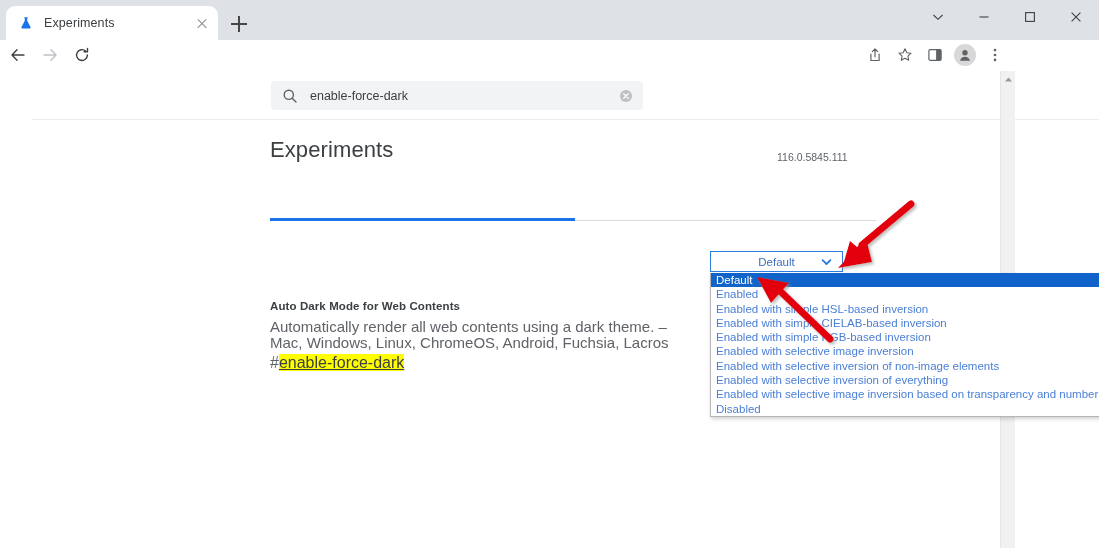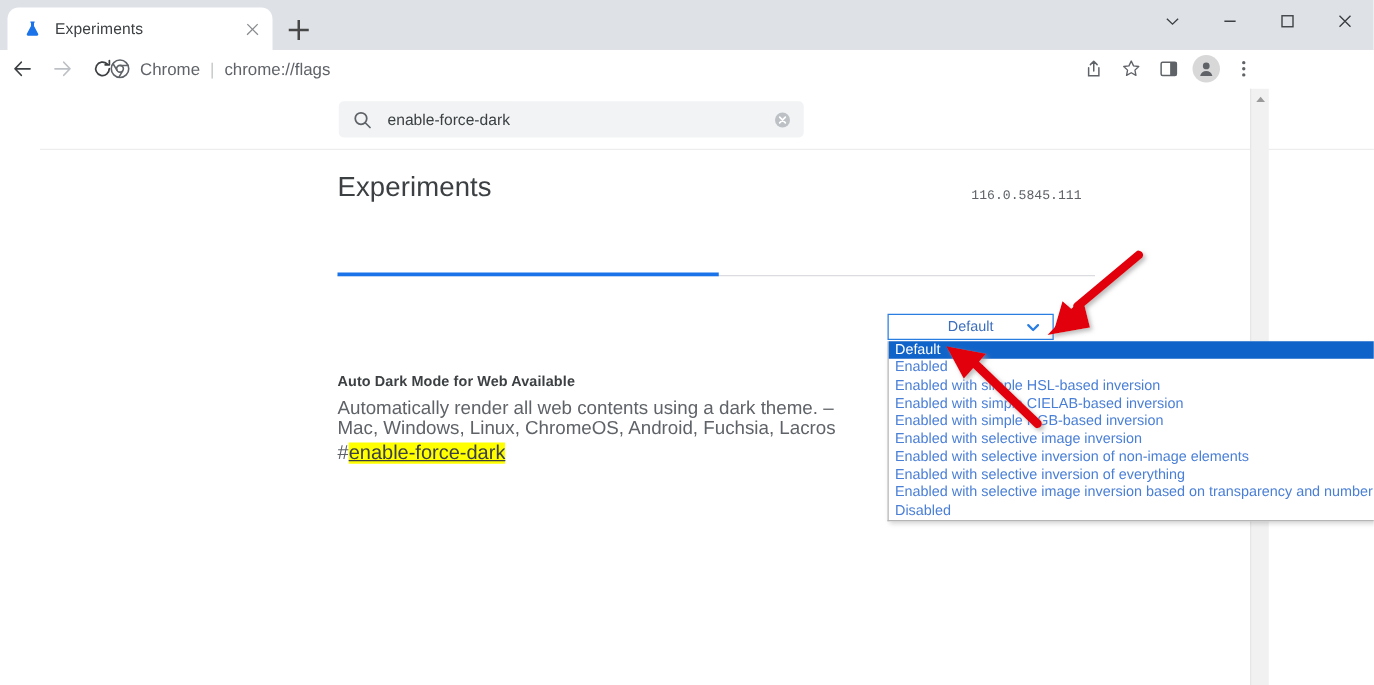--- a/index.html
+++ b/index.html
@@ -88,21 +88,21 @@
   .clear-icon{ width:14px;height:14px;flex:0 0 14px;position:relative;}
   .divider{
     position:absolute; left:0; top:48px; width:1084px; height:1px; background:#ededed;
   }
   .title{
     position:absolute; left:238px; top:66px;
     font-size:22px; color:#3c4043; font-weight:400; letter-spacing:.1px;
   }
   .version{
     position:absolute; left:745px; top:80px;
-    font-size:10.5px; color:#5f6368;font-family:Liberation Mono, monospace;
+    font-size:10.5px; color:#5f6368;
   }
   .tabs{
     position:absolute; left:238px; top:113px; width:606px; height:36px;
   }
   .tabs-underline{
     position:absolute; left:238px; top:149px; width:606px; height:1px; background:#dadce0;
   }
   .tabs-active-underline{
     position:absolute; left:238px; top:147px; width:305px; height:2.5px; background:#1a73e8;
   }
@@ -219,32 +219,20 @@
         </svg>
     </div>
     <div class="navbtn">
       <svg width="18" height="18" viewBox="0 0 18 18">
         <path d="M14.4 9a5.4 5.4 0 1 1-1.7-3.9" stroke="#3c4043" stroke-width="1.4" fill="none" stroke-linecap="round"></path>
         <path d="M14.5 2.4v3.4h-3.4" stroke="#3c4043" stroke-width="1.4" fill="none" stroke-linecap="round" stroke-linejoin="round"></path>
       </svg>
     </div>
   </div>
 
-  <div class="omnibox">
-    <span style="display:inline-flex">
-      <svg width="16" height="16" viewBox="0 0 16 16">
-        <circle cx="8" cy="8" r="7" fill="none" stroke="#5f6368" stroke-width="1.3"></circle>
-        <circle cx="8" cy="8" r="2.7" fill="none" stroke="#5f6368" stroke-width="1.3"></circle>
-        <path d="M8 5.3H15M5.7 9.4 2.2 3.6M10.3 9.4 6.8 15.3" stroke="#5f6368" stroke-width="1.2"></path>
-      </svg>
-    </span>
-    <span class="chip-label">Chrome</span>
-    <span class="chip-sep">|</span>
-    <span class="url">chrome://flags</span>
-  </div>
 
   <div class="tb-right">
     <div class="tbi">
       <svg width="17" height="17" viewBox="0 0 17 17">
         <path d="M4.4 7.6V14h8.2V7.6" stroke="#5f6368" stroke-width="1.2" fill="none" stroke-linecap="round"></path>
         <path d="M8.5 10.2V2.6M5.8 5.2 8.5 2.5l2.7 2.7" stroke="#5f6368" stroke-width="1.2" fill="none" stroke-linecap="round" stroke-linejoin="round"></path>
       </svg>
     </div>
     <div class="tbi">
       <svg width="17" height="17" viewBox="0 0 17 17">
@@ -294,21 +282,21 @@
     </div>
 
     <div class="divider"></div>
 
     <div class="title">Experiments</div>
     <div class="version">116.0.5845.111</div>
 
     <div class="tabs-underline"></div>
     <div class="tabs-active-underline"></div>
 
-    <div class="flag-title">Auto Dark Mode for Web Available</div>
+    <div class="flag-title">Auto Dark Mode for Web Contents</div>
     <div class="flag-desc">Automatically render all web contents using a dark theme. – Mac, Windows, Linux, ChromeOS, Android, Fuchsia, Lacros</div>
     <div class="flag-link">
       <span class="hash">#</span><span class="mark">enable-force-dark</span>
     </div>
 
   </div>
 
   <div class="select-box">
     <span>Default</span>
     <span class="select-chev">

